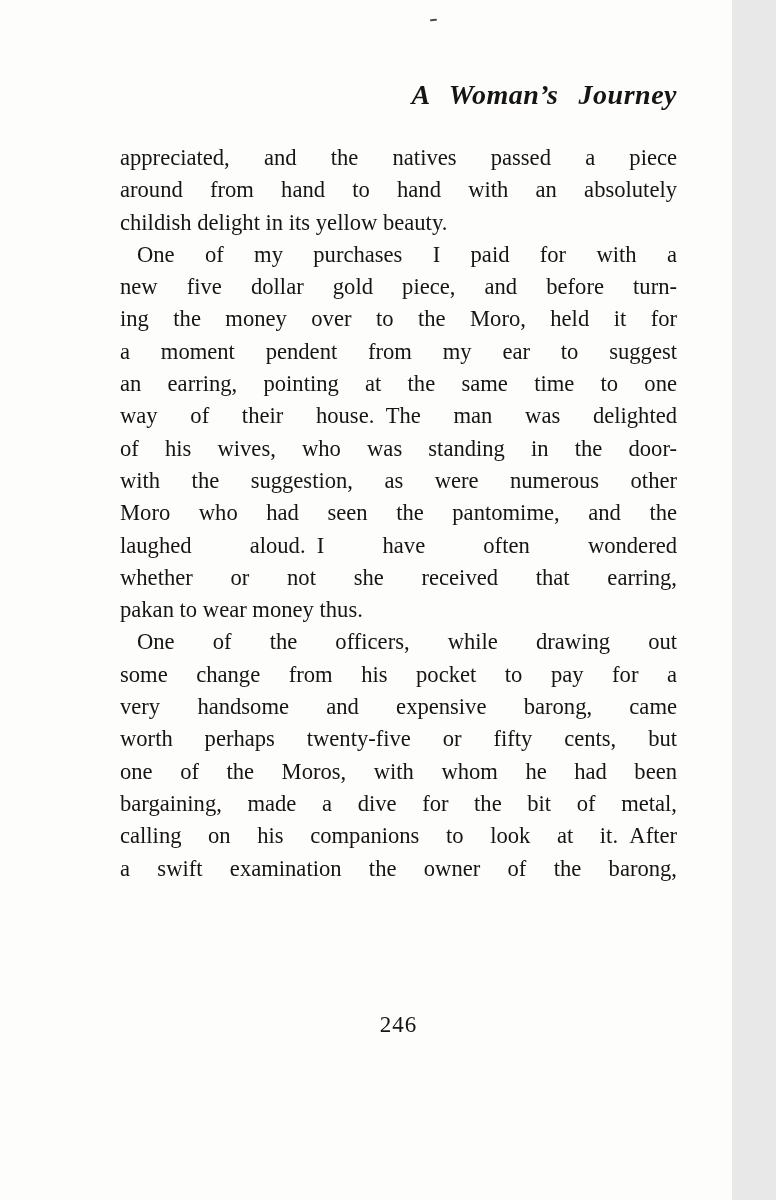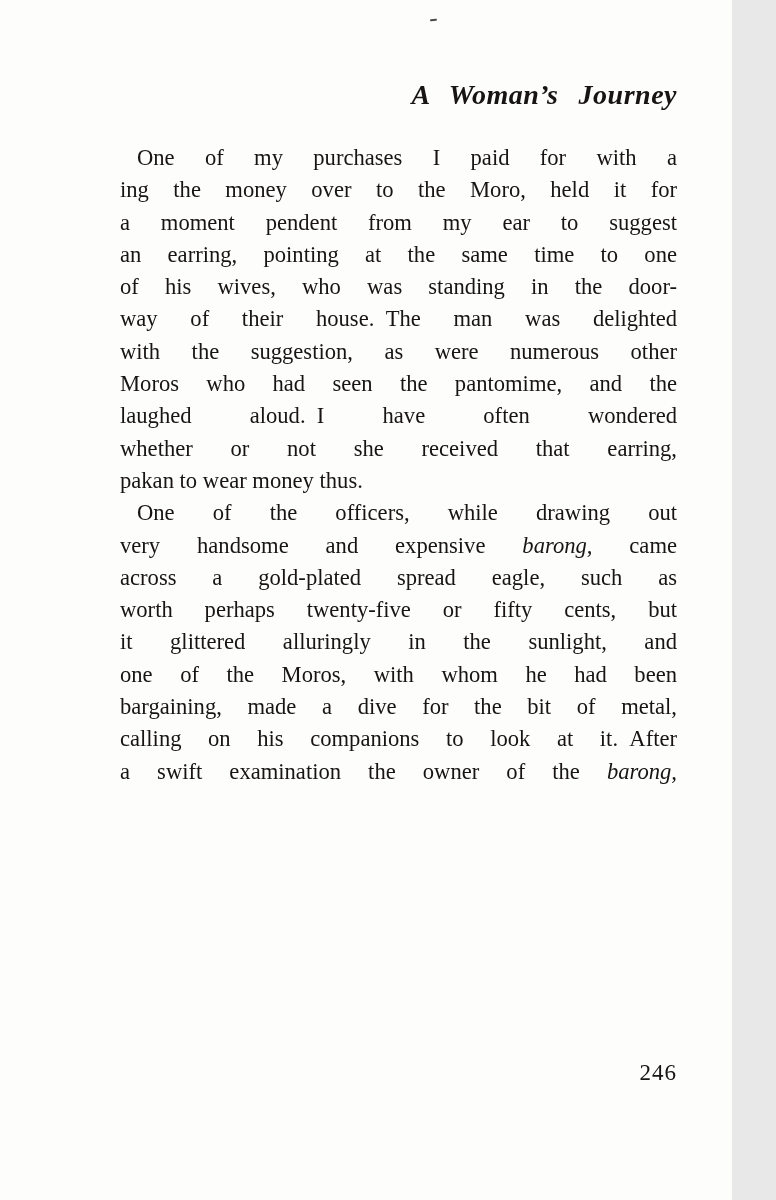--- a/index.html
+++ b/index.html
@@ -55,58 +55,62 @@
   .line {
     white-space: normal;
   }
   .line.end {
     text-align-last: left;
   }
   .line.indent {
     text-indent: 17px;
   }
   .it {
-    font-style: italic;
   }
   .page-number {
     position: absolute;
-    top: 1060px;
+    top: 1012px;
     left: 120px;
     width: 557px;
-    text-align: right;
+    text-align: center;
     font-size: 23px;
     letter-spacing: 1px;
   }
 </style>
 </head>
 <body>
 
 <div class="page">
   <div class="ink-speck"></div>
   <div class="running-header">A Woman’s Journey</div>
   <div class="text-block">
       <div class="paragraph">
+        <div class="line"><span>appreciated, and the natives passed a piece</span></div>
+        <div class="line"><span>around from hand to hand with an absolutely</span></div>
+        <div class="line end"><span>childish delight in its yellow beauty.</span></div>
+      </div>
+      <div class="paragraph">
         <div class="line indent"><span>One of my purchases I paid for with a</span></div>
+        <div class="line"><span>new five dollar gold piece, and before turn-</span></div>
         <div class="line"><span>ing the money over to the Moro, held it for</span></div>
         <div class="line"><span>a moment pendent from my ear to suggest</span></div>
         <div class="line"><span>an earring, pointing at the same time to one</span></div>
+        <div class="line"><span>way of their house. The man was delighted</span></div>
         <div class="line"><span>of his wives, who was standing in the door-</span></div>
-        <div class="line"><span>way of their house. The man was delighted</span></div>
         <div class="line"><span>with the suggestion, as were numerous other</span></div>
-        <div class="line"><span>Moros who had seen the pantomime, and the</span></div>
+        <div class="line"><span>Moro who had seen the pantomime, and the</span></div>
         <div class="line"><span>laughed aloud. I have often wondered</span></div>
         <div class="line"><span>whether or not she received that earring,</span></div>
         <div class="line end"><span>pakan to wear money thus.</span></div>
       </div>
       <div class="paragraph">
         <div class="line indent"><span>One of the officers, while drawing out</span></div>
+        <div class="line"><span>some change from his pocket to pay for a</span></div>
         <div class="line"><span>very handsome and expensive </span><span class="it">barong,</span><span> came</span></div>
-        <div class="line"><span>across a gold-plated spread eagle, such as</span></div>
         <div class="line"><span>worth perhaps twenty-five or fifty cents, but</span></div>
-        <div class="line"><span>it glittered alluringly in the sunlight, and</span></div>
         <div class="line"><span>one of the Moros, with whom he had been</span></div>
         <div class="line"><span>bargaining, made a dive for the bit of metal,</span></div>
         <div class="line"><span>calling on his companions to look at it. After</span></div>
         <div class="line"><span>a swift examination the owner of the </span><span class="it">barong,</span></div>
       </div>
     </div>
   <div class="page-number">246</div>
 </div>
 
 </body></html>

